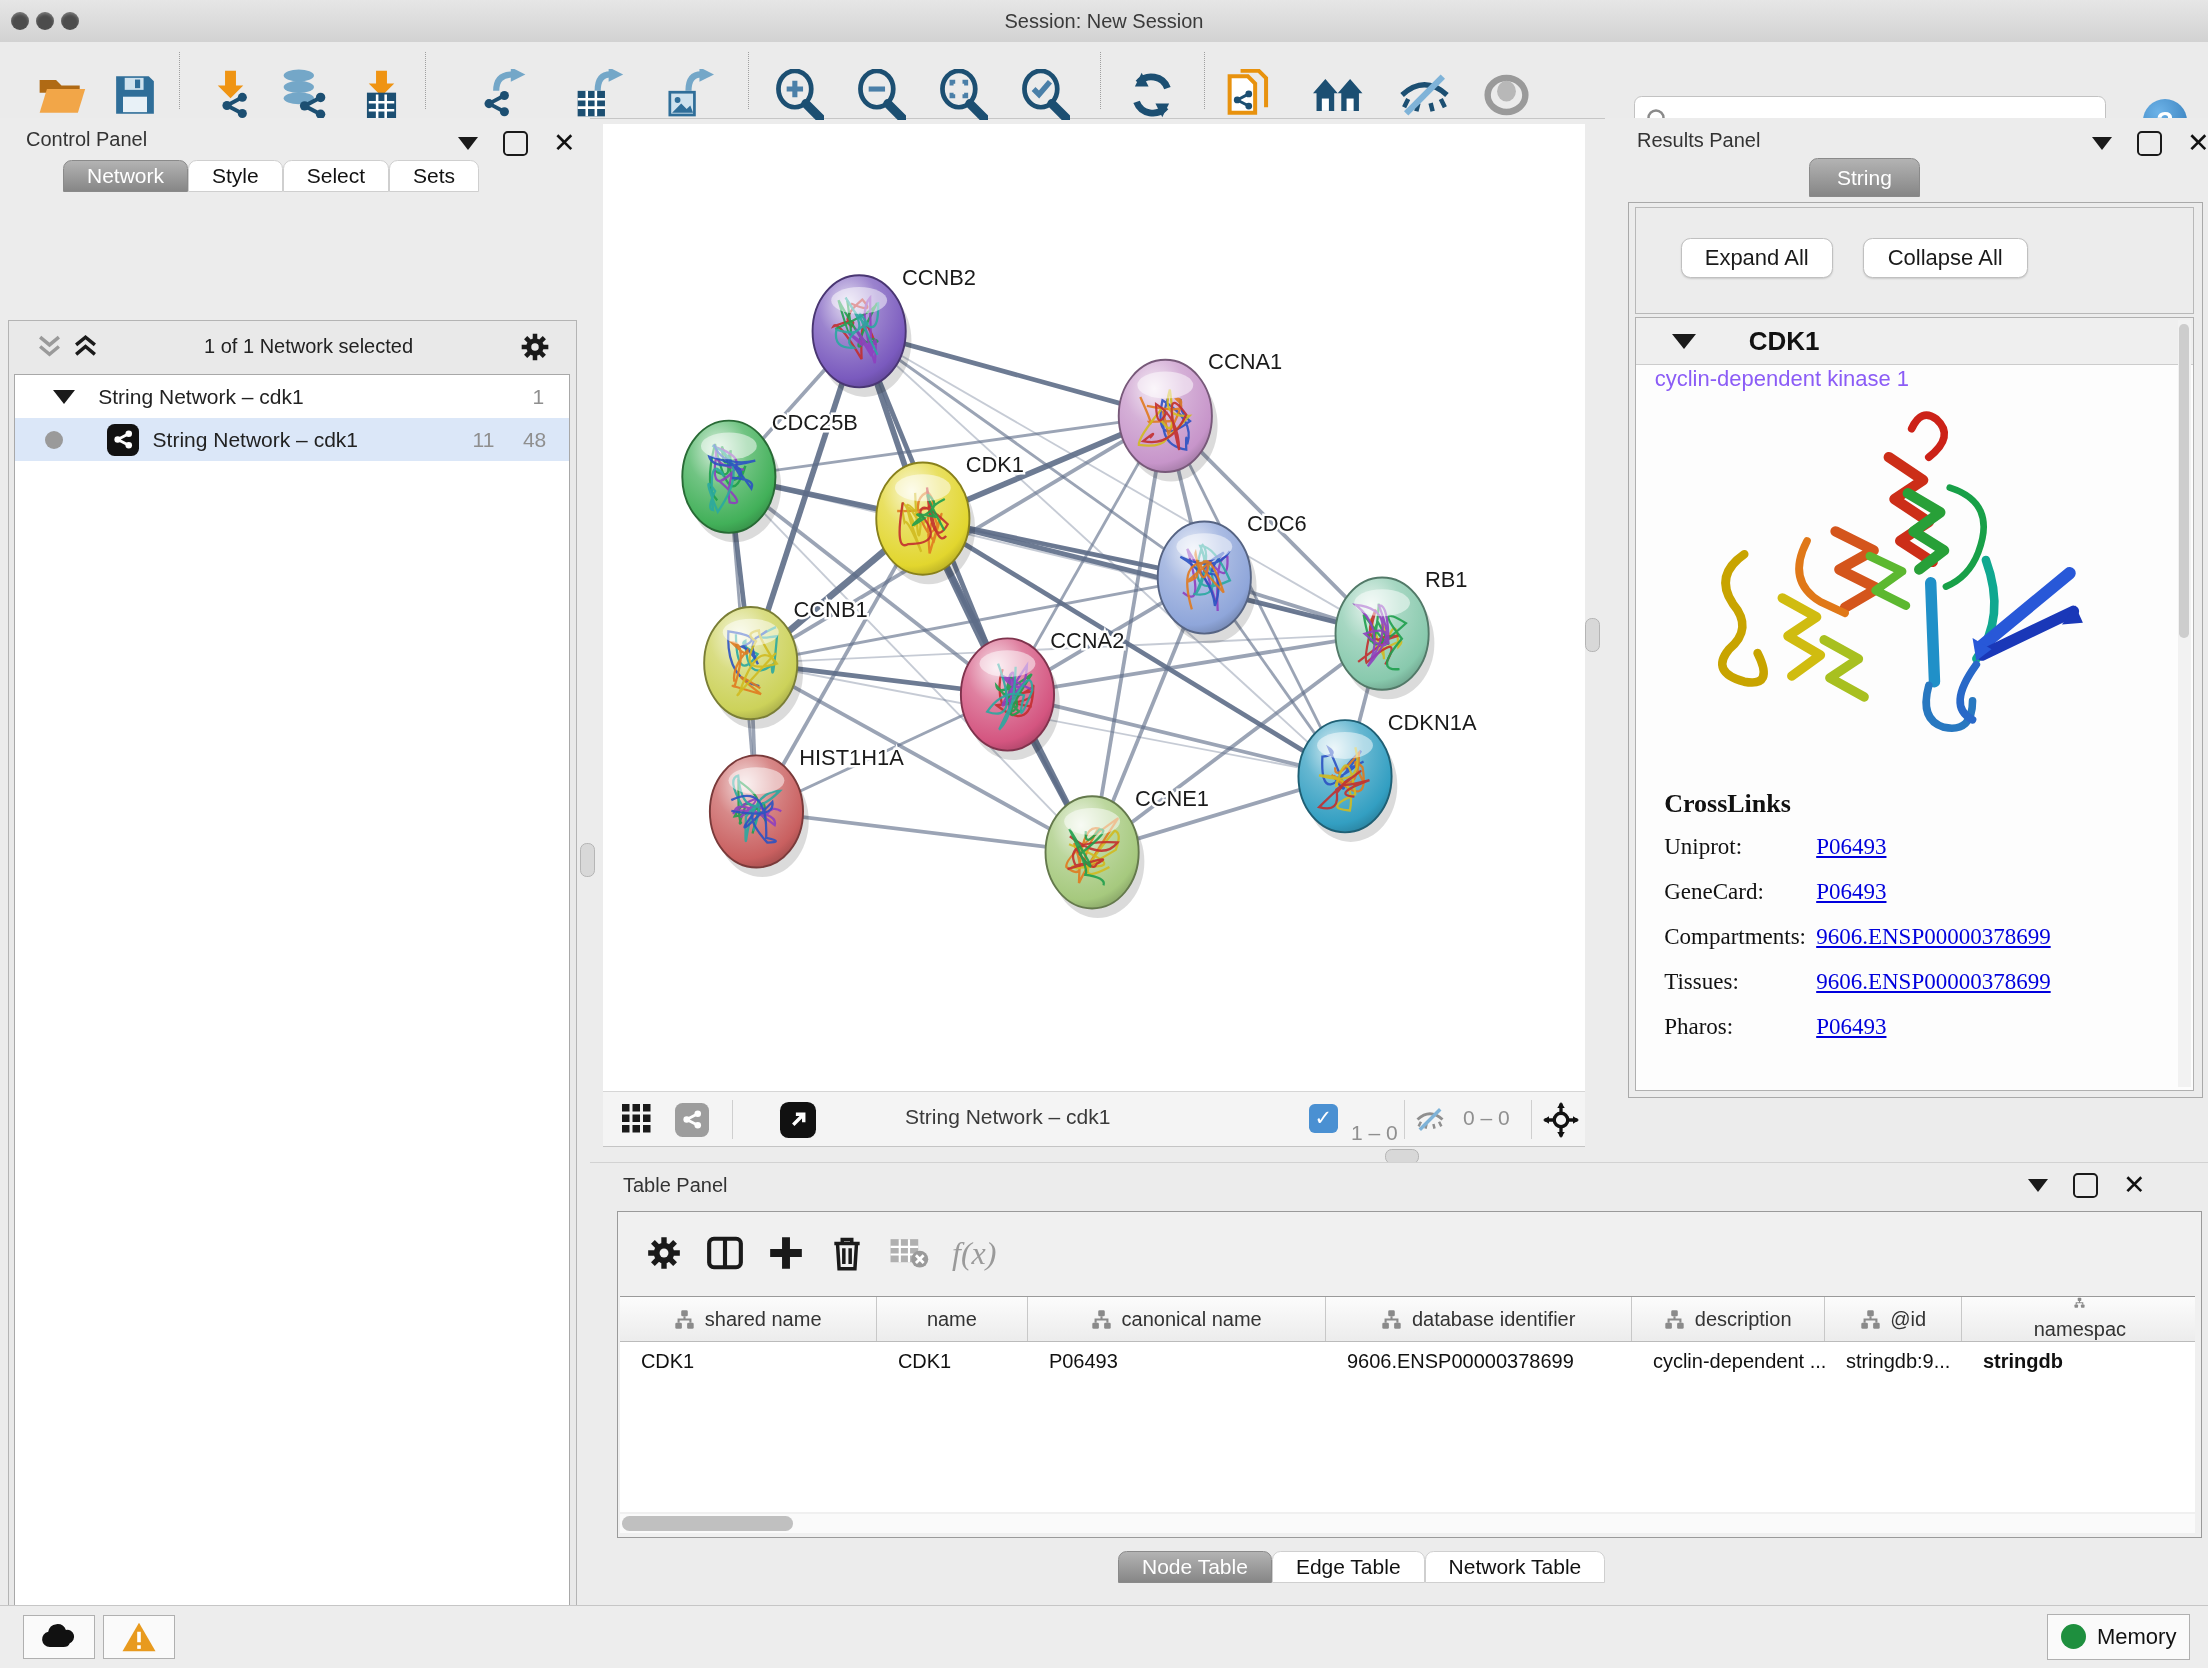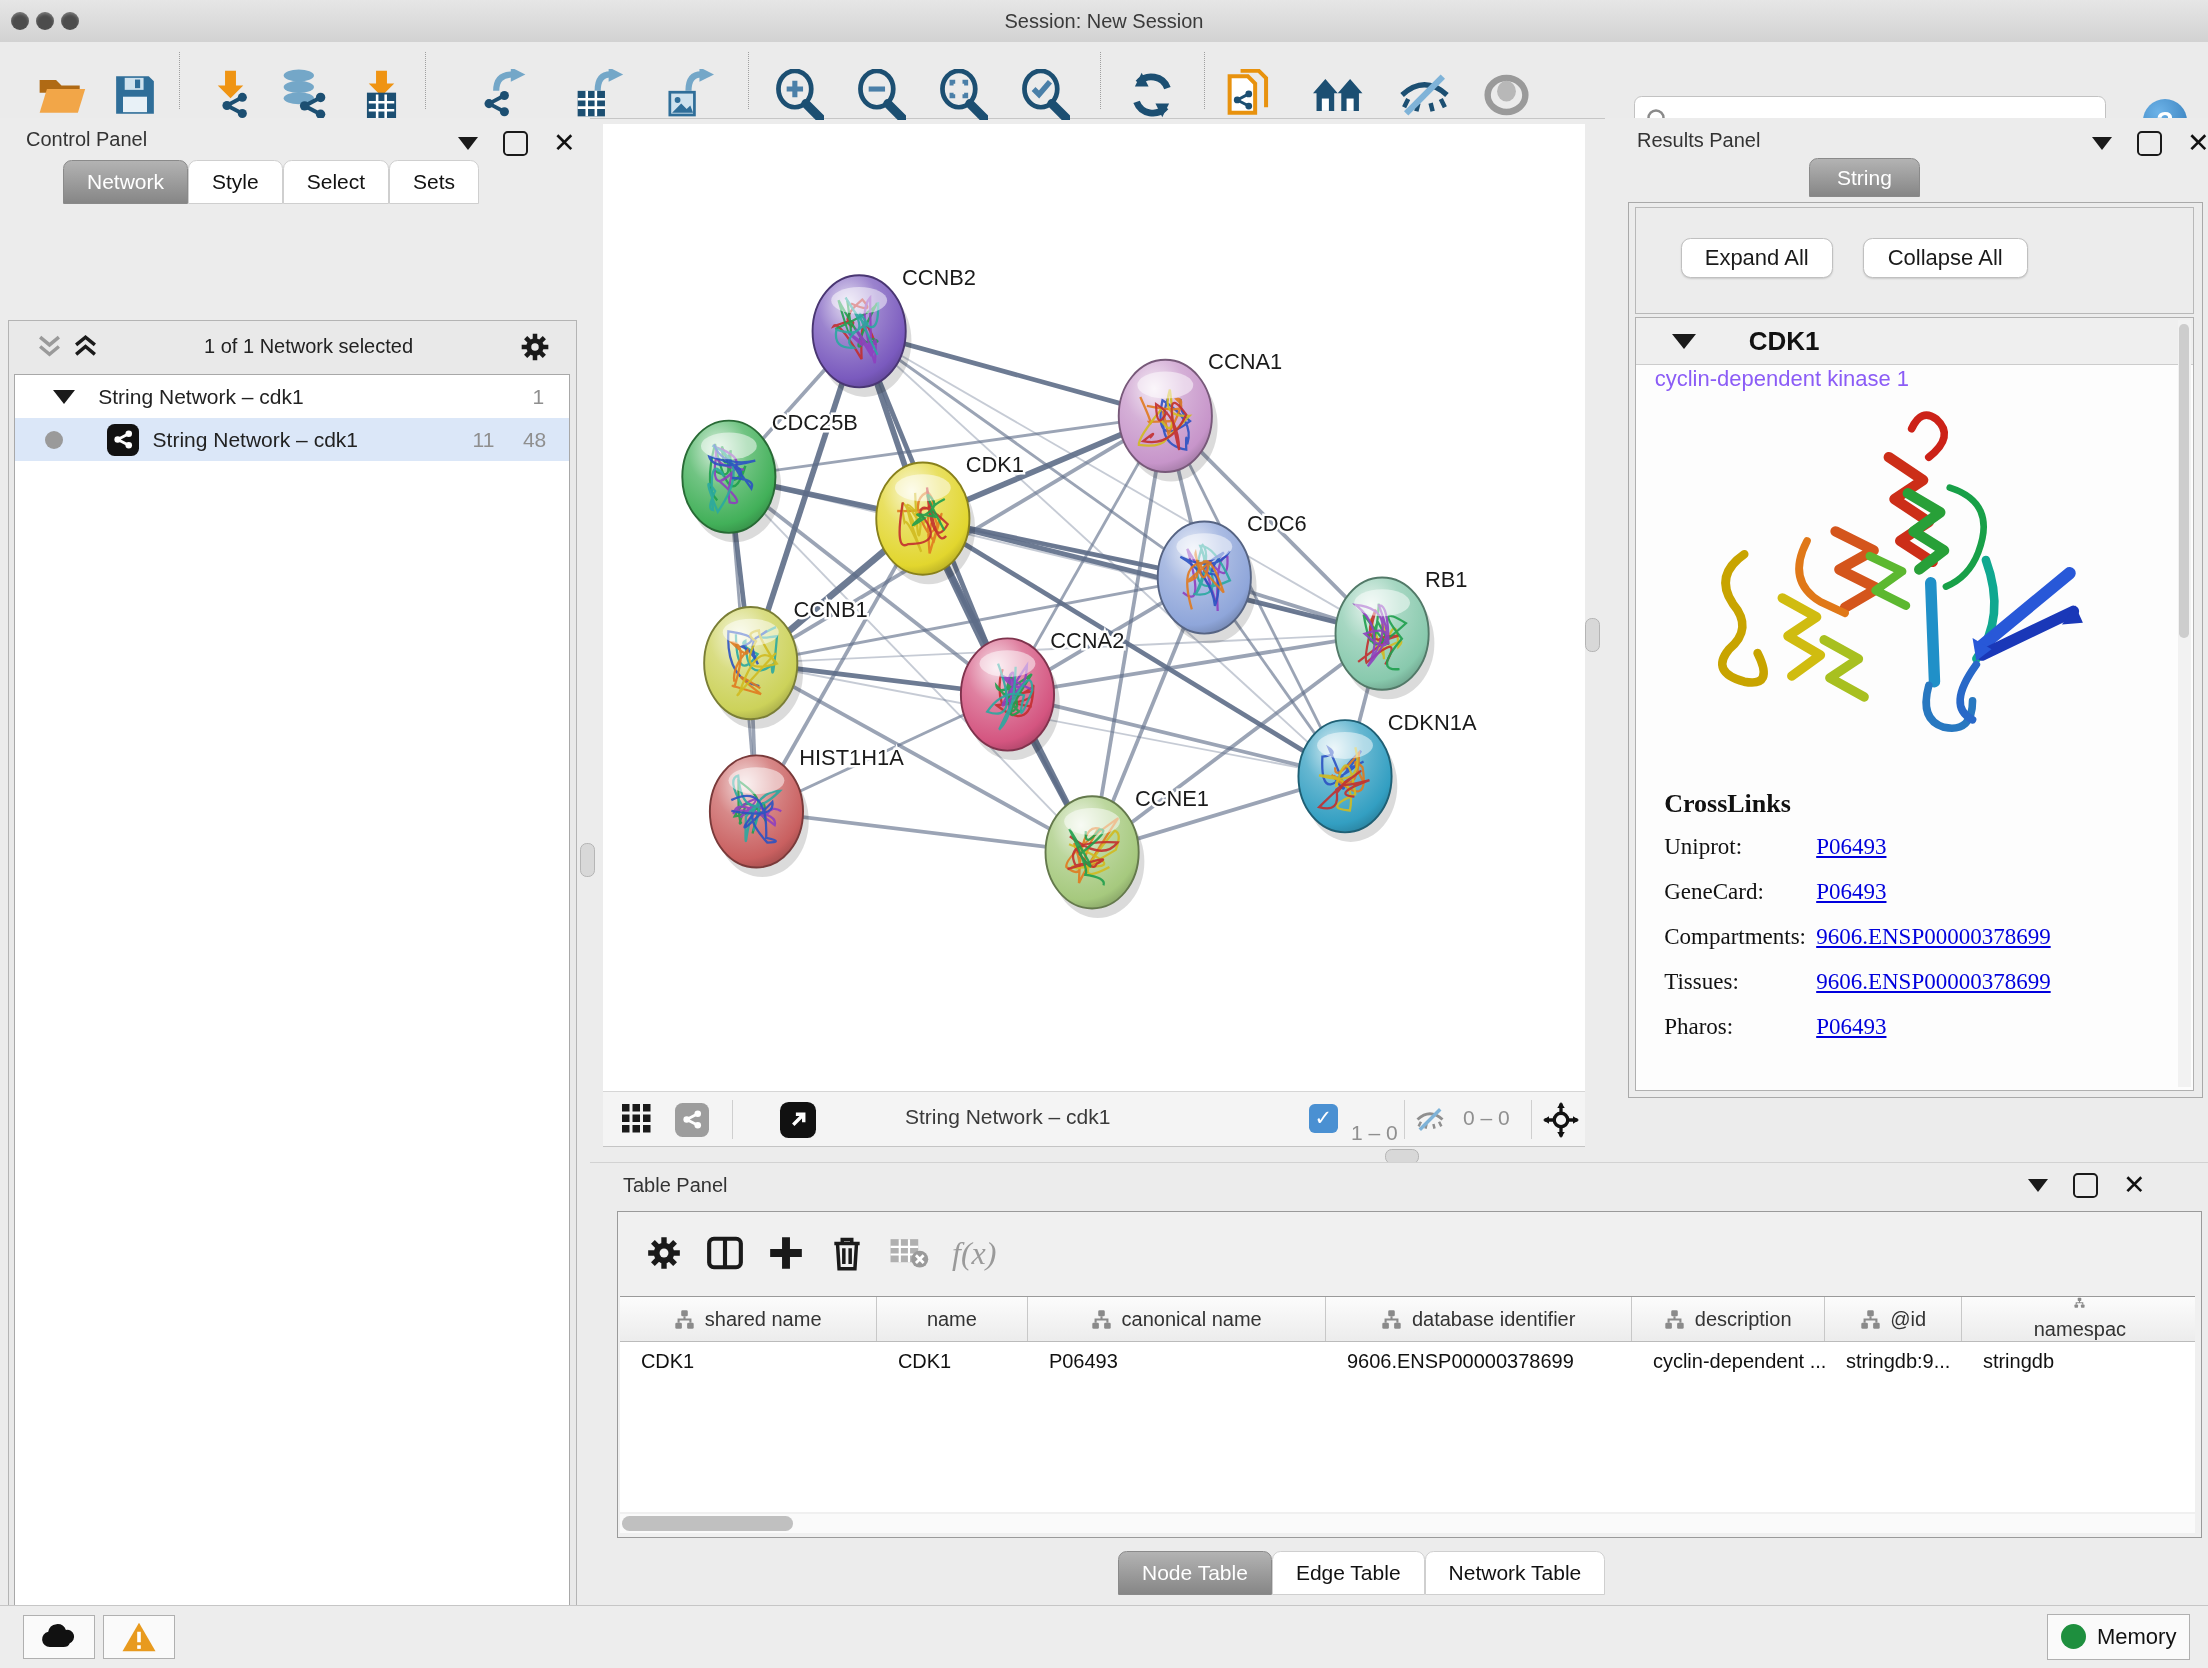--- a/index.html
+++ b/index.html
@@ -23,21 +23,21 @@
   .helpbtn{position:absolute;left:2143px;top:57px;width:44px;height:44px;border-radius:50%;
            background:radial-gradient(circle at 35% 30%,#6db3e8,#2f77b5);color:#fff;font-weight:bold;
            font-size:28.5px;text-align:center;line-height:44px;}
   
   .panel-title{font-size:20px;color:#333;}
   .ph-icons{position:absolute;display:flex;gap:25px;align-items:center;}
   .ph-tri{width:0;height:0;border-left:10.5px solid transparent;border-right:10.5px solid transparent;border-top:13.3px solid #1a1a1a;}
   .ph-box{width:21px;height:21px;border:2.9px solid #1a1a1a;border-radius:4.8px;background:transparent;}
   .ph-x{font-size:27px;font-weight:bold;color:#111;line-height:21px;}
   .tab{display:inline-block;border:1px solid #cfcfcf;background:#fff;color:#111;font-size:21px;
-       padding:9px 23px;border-radius:8.6px 8.6px 0 0;}
+       padding:3px 23px;border-radius:8.6px 8.6px 0 0;}
   .tab.sel{background:linear-gradient(#b3b3b3,#868686);color:#fff;border-color:#8a8a8a;}
   
   .cp-box{left:7.6px;top:202px;width:567px;height:1375px;background:#e9e9e9;border:1px solid #b4b4b4;}
   .cp-selbar{position:absolute;left:0;top:0;width:100%;height:51px;display:flex;align-items:center;}
   .cp-tree{position:absolute;left:5.7px;top:53px;width:554px;height:1316px;background:#fff;border:1px solid #a8a8a8;}
   .tree-row{position:relative;height:43px;display:flex;align-items:center;font-size:21px;}
   .tree-row.sel{background:#dbe7f8;}
   .tree-count{color:#8f8f8f;}
   .share-badge{width:32px;height:32px;border-radius:7.6px;background:#111;color:#fff;display:flex;align-items:center;justify-content:center;}
   
@@ -836,21 +836,21 @@
             </div>
           </div>
         <div id="table-body">
             <div class="td-row">
               <div class="td-cell" style="width: 257px;">CDK1</div>
               <div class="td-cell" style="width: 151px;">CDK1</div>
               <div class="td-cell" style="width: 298px;">P06493</div>
               <div class="td-cell" style="width: 306px;">9606.ENSP00000378699</div>
               <div class="td-cell" style="width: 193px;">cyclin-dependent ...</div>
               <div class="td-cell" style="width: 137px;">stringdb:9...</div>
-              <div class="td-cell" style="width: 237px;">stringdb</div>
+              <div class="td-cell" style="width: 237px; font-weight: bold;">stringdb</div>
             </div>
           </div>
       </div>
       <div class="hscroll">
           <div class="thumb" style="left:1.9px;width:171px;"></div>
         </div>
     </div>
     <div class="bottom-tabs">
       <span style="margin-left:528px;" class="tab sel">Node Table</span><span class="tab">Edge Table</span><span class="tab">Network Table</span>
     </div>

